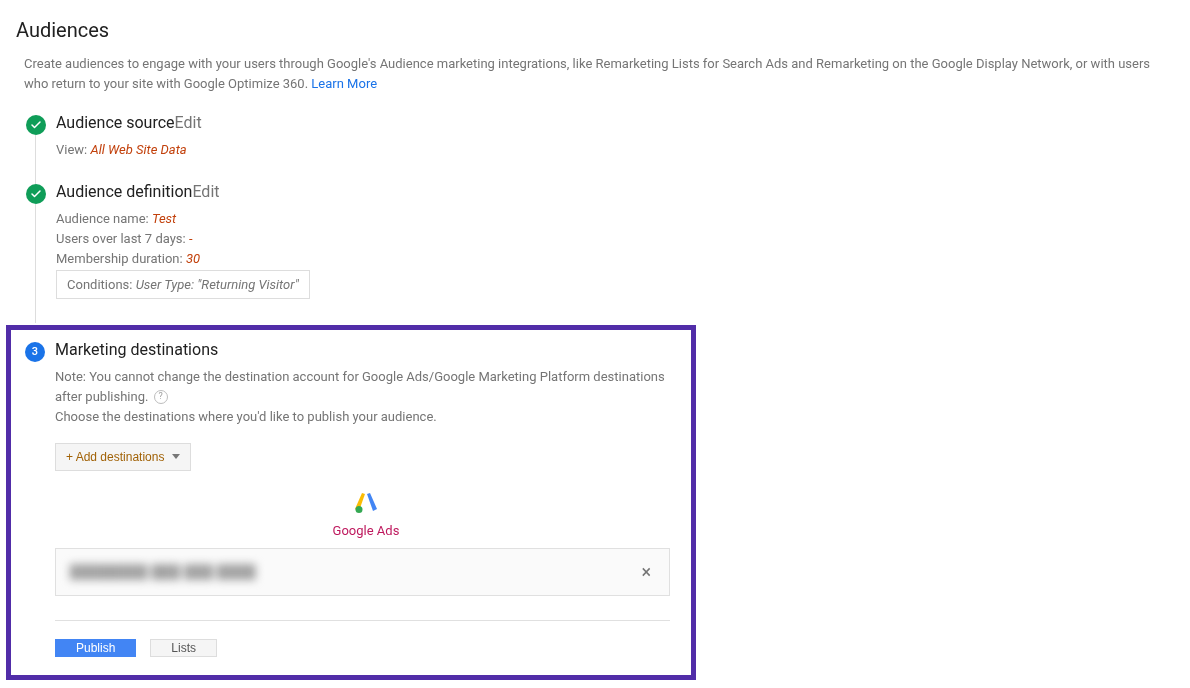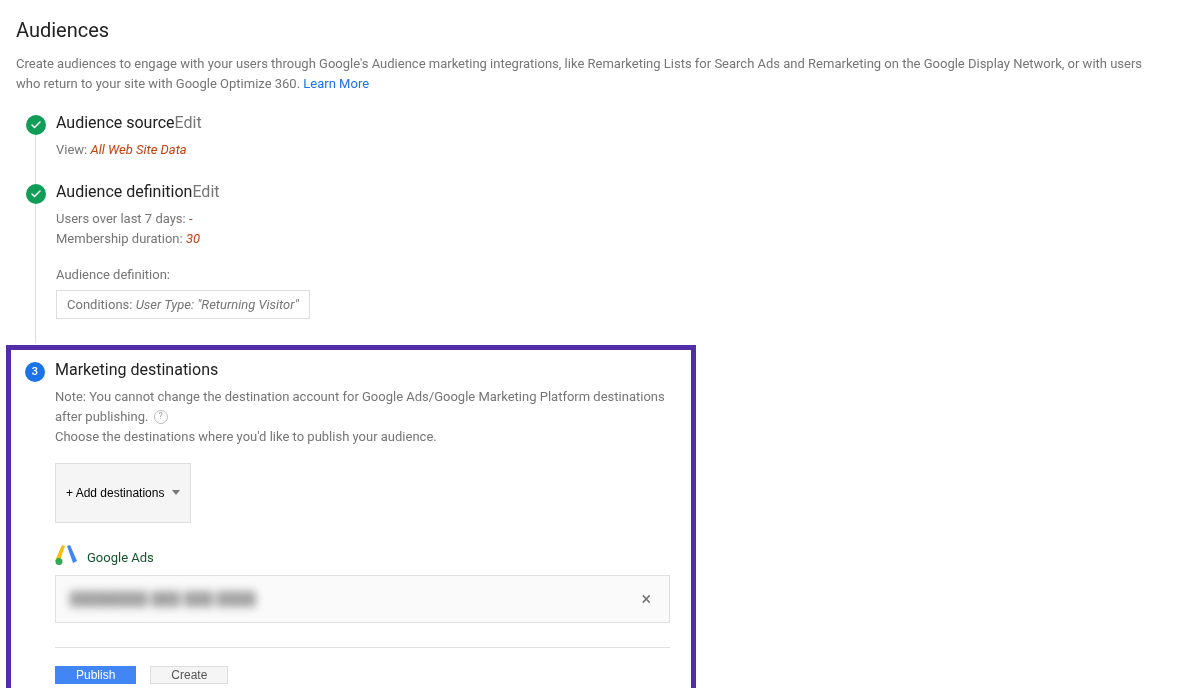--- a/index.html
+++ b/index.html
@@ -16,20 +16,21 @@
     font-weight: 400;
     color: #212121;
     margin-bottom: 12px;
   }
   .page-desc {
     font-size: 13px;
     color: #757575;
     line-height: 1.5;
     margin-bottom: 20px;
     max-width: 1150px;
+    margin-left: 8px;
   }
   .page-desc a {
     color: #1a73e8;
     text-decoration: none;
   }
 
   .steps { position: relative; padding-left: 10px; }
 
   .step {
     position: relative;
@@ -113,36 +114,36 @@
     font-size: 9px;
     vertical-align: middle;
     margin-left: 2px;
   }
   .add-dest-btn {
     display: inline-flex;
     align-items: center;
     gap: 8px;
     background: #f5f5f5;
     border: 1px solid #ddd;
-    padding: 22px 10px;
+    padding: 6px 10px;
     font-size: 12px;
-    color: #000000;
+    color: #a16207;
     cursor: pointer;
     font-weight: 500;
   }
   .caret-down {
     width: 0; height: 0;
     border-left: 4px solid transparent;
     border-right: 4px solid transparent;
     border-top: 5px solid #777;
   }
   .dest-brand {
-    display: flex; align-items: flex-end; gap: 10px;
+    display: flex; align-items: center; gap: 10px;
     margin-top: 22px; margin-bottom: 10px;
-    font-size: 13px; color: #14532d;
+    font-size: 13px; color: #be185d; flex-direction: column;
   }
   .ga-logo svg { display: block; }
   .dest-row {
     border: 1px solid #e0e0e0;
     background: #fafafa;
     padding: 14px 14px;
     display: flex; align-items: center; justify-content: space-between;
     width: 615px;
   }
   .blur-text {
@@ -212,26 +213,28 @@
           <path d="M20 6L9 17l-5-5" stroke="#fff" stroke-width="3" stroke-linecap="round" stroke-linejoin="round"></path>
         </svg>
     </div>
     <div class="step-line"></div>
     <div class="step-header">
       <div class="step-title">Audience definition</div>
       <div class="edit-link">Edit</div>
     </div>
     <div class="step-body">
       <div class="kv">
+        <span>Audience name: </span><span class="val">Test</span>
+      </div>
+      <div class="kv">
         <span>Users over last 7 days: </span><span class="val">-</span>
       </div>
       <div class="kv">
         <span>Membership duration: </span><span class="val">30</span>
       </div>
-      <div class="kv definition-label">Audience definition:</div>
       <div class="cond-box">
         <span>Conditions: </span><span class="val">User Type: "Returning Visitor"</span>
       </div>
     </div>
   </div>
 
 </div>
 
 <div class="highlight-box">
   <div class="step last">
@@ -265,17 +268,17 @@
 
       <div class="dest-row">
         <span class="blur-text">████████   ███ ███ ████</span>
         <span class="close-x">×</span>
       </div>
 
       <div class="divider"></div>
 
       <div class="actions">
         <button class="btn btn-primary">Publish</button>
-        <button class="btn btn-secondary">Create</button>
+        <button class="btn btn-secondary">Lists</button>
       </div>
     </div>
   </div>
 </div>
 
 </body></html>

